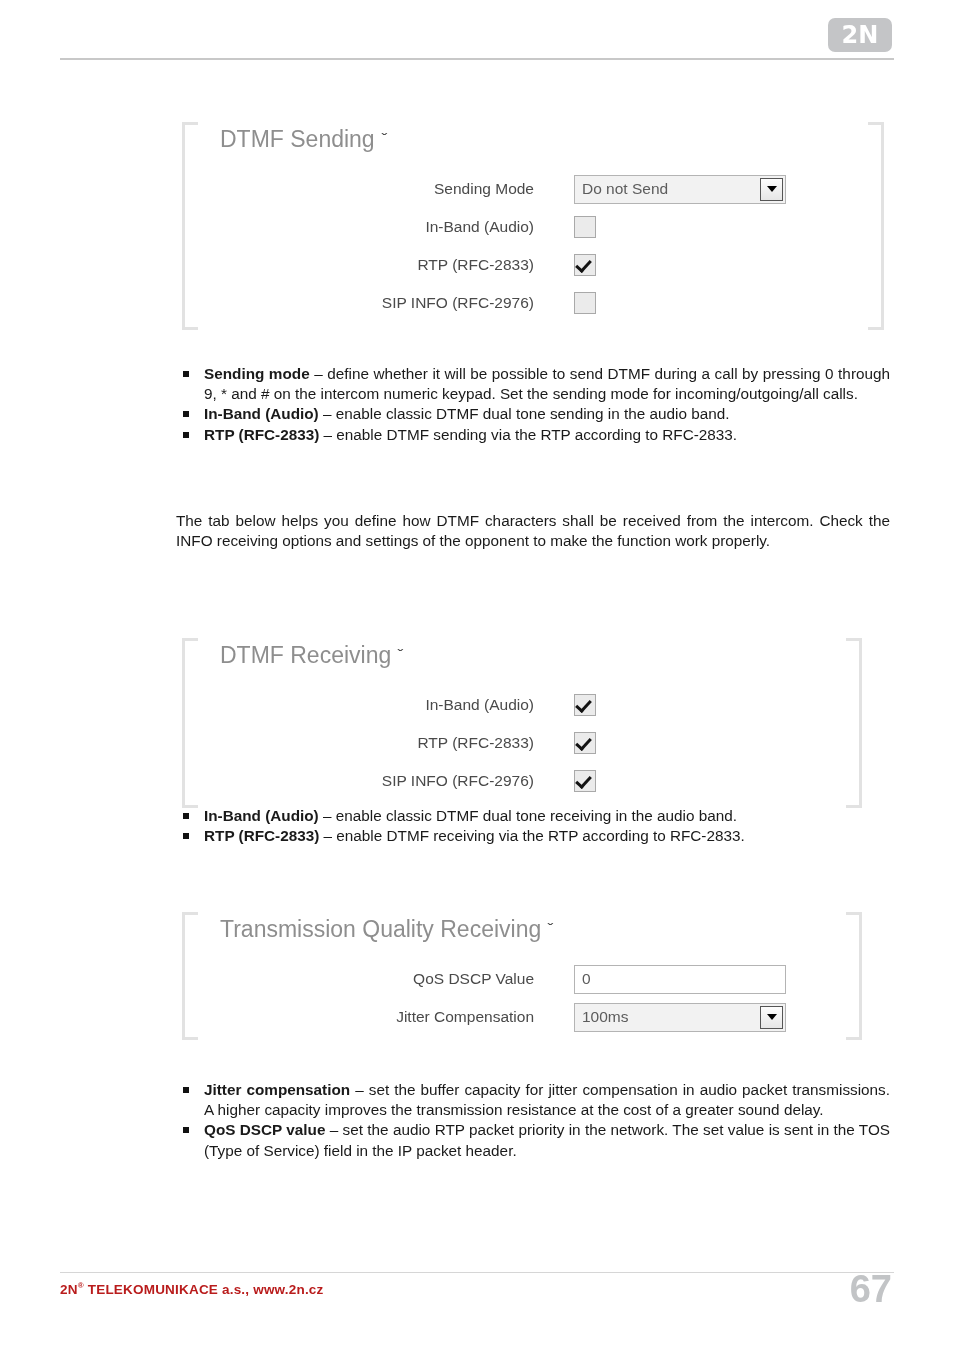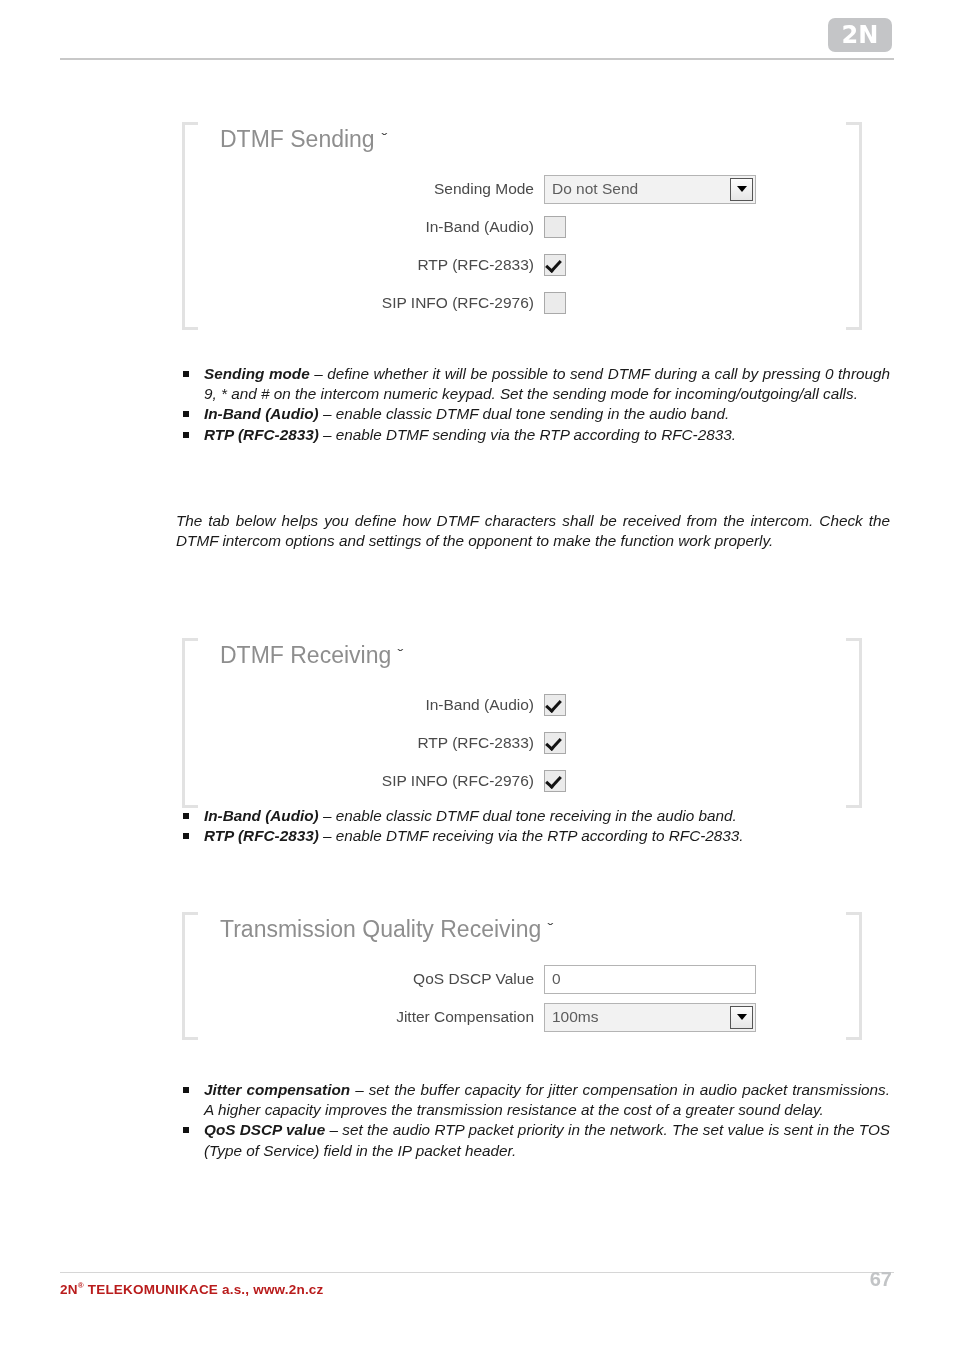--- a/index.html
+++ b/index.html
@@ -112,20 +112,21 @@
     padding-right: 10px;
     font-size: 15.5px;
     color: #4a4a4a;
     white-space: nowrap;
     font-family: "Liberation Sans", sans-serif;
   }
   .ctrl-wrap {
     position: relative;
     display: flex;
     align-items: flex-end;
+    margin-left: 30px;
   }
 
   
   .ui-select {
     position: relative;
     width: 212px;
     height: 29px;
     background: #f2f2f2;
     border: 1px solid #b4b4b4;
     box-sizing: border-box;
@@ -201,21 +202,20 @@
 
   
   .textblock {
     position: absolute;
     left: 176px;
     width: 714px;
     font-size: 15.3px;
     line-height: 20.2px;
     color: #1a1a1a;
     font-family: "Liberation Sans", sans-serif;
-    font-style: italic;
   }
   .bullets { margin: 0; padding: 0; list-style: none; }
   .bullets li {
     position: relative;
     padding-left: 28px;
     margin-bottom: 0px;
     text-align: justify;
   }
   .bullets li::before {
     content: "";
@@ -246,35 +246,35 @@
     font-weight: bold;
     color: #b91c1c;
     font-family: "Liberation Sans", sans-serif;
     letter-spacing: 0.2px;
   }
   .footer-left sup { font-size: 8px; vertical-align: super; }
   .footer-page {
     position: absolute;
     right: 62px;
     top: 1268px;
-    font-size: 20px;
+    font-size: 38px;
     font-weight: bold;
     color: #c2c4c6;
     font-family: "Liberation Sans", sans-serif;
   }
 </style>
 </head>
 <body>
 
 <div class="page-header">
   <div class="logo-2n">2N</div>
   <div class="header-rule"></div>
 </div>
 
-<div class="panel" id="panel-0" style="top:122px; height:208px;">
+<div class="panel" id="panel-0" style="top:122px; height:208px;padding-left:22px;">
   <div class="bracket left"></div>
   <div class="bracket right"></div>
   <div class="panel-title">
     <span>DTMF Sending</span><span class="chev">ˇ</span>
   </div>
   <div class="form-rows">
 
     <div class="form-row">
       <div class="field-label">Sending Mode</div>
       <div class="ctrl-wrap">
@@ -313,21 +313,21 @@
 
 <div class="textblock" style="top:364px;">
   <ul class="bullets">
     <li><b>Sending mode</b><span> – define whether it will be possible to send DTMF during a call by pressing 0 through 9, * and # on the intercom numeric keypad. Set the sending mode for incoming/outgoing/all calls.</span></li>
     <li><b>In-Band (Audio)</b><span> – enable classic DTMF dual tone sending in the audio band.</span></li>
     <li><b>RTP (RFC-2833)</b><span> – enable DTMF sending via the RTP according to RFC-2833.</span></li>
   </ul>
 </div>
 
 <div class="textblock" style="top:511px;">
-  <p class="para">The tab below helps you define how DTMF characters shall be received from the intercom. Check the DTMF intercom options and settings of the opponent to make the function work properly.</p>
+  <p class="para">The tab below helps you define how DTMF characters shall be received from the intercom. Check the INFO receiving options and settings of the opponent to make the function work properly.</p>
 </div>
 
 <div class="panel" id="panel-1" style="top:638px; height:170px;">
   <div class="bracket left"></div>
   <div class="bracket right"></div>
   <div class="panel-title">
     <span>DTMF Receiving</span><span class="chev">ˇ</span>
   </div>
   <div class="form-rows">
 

